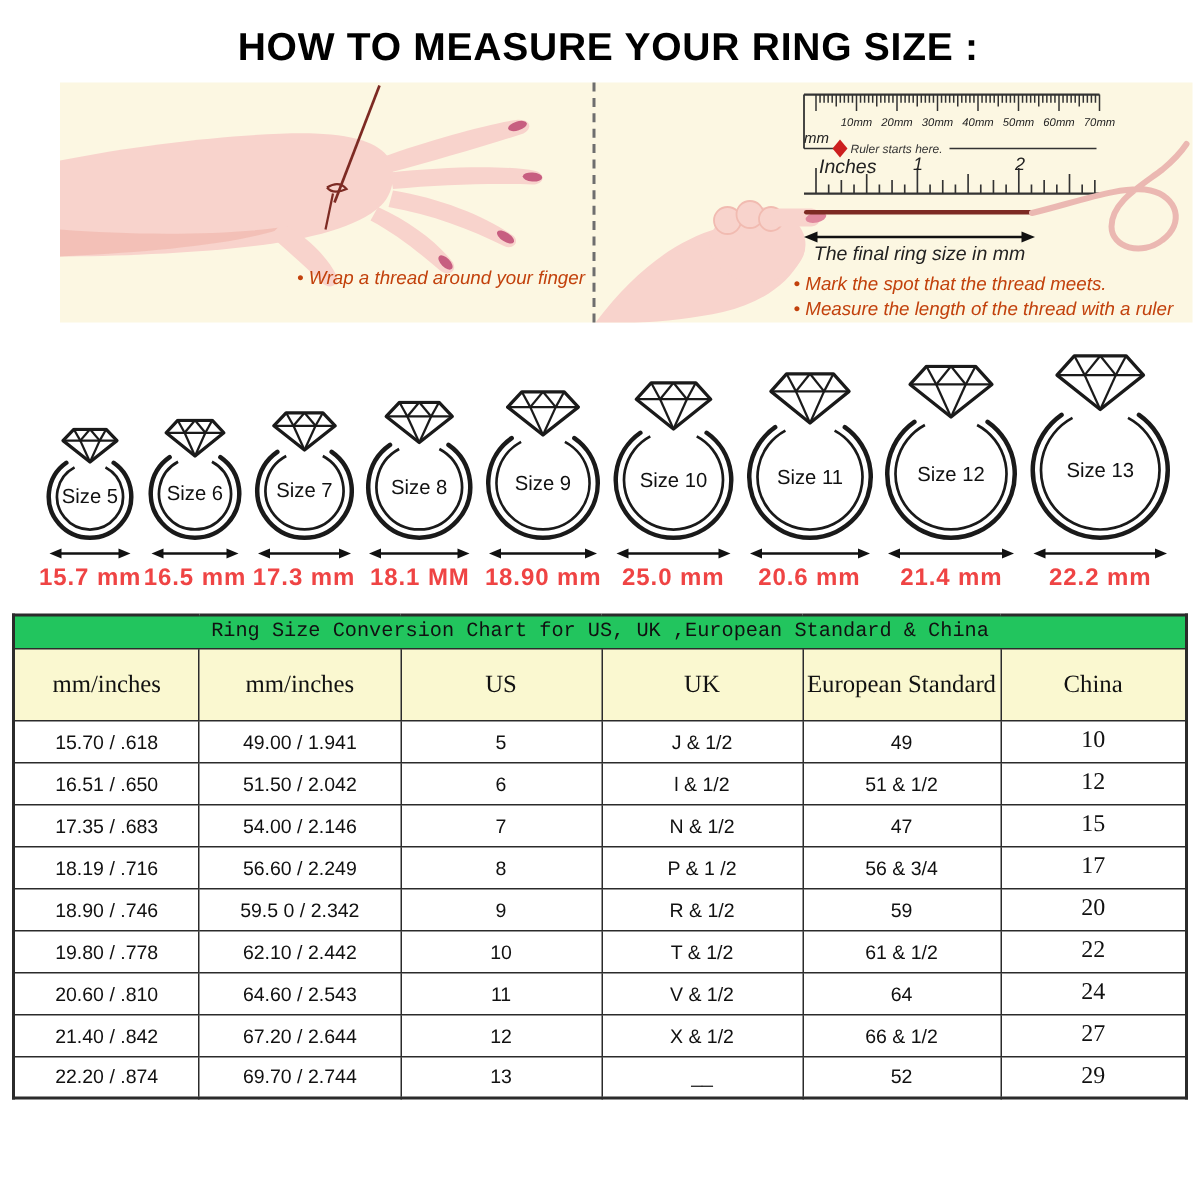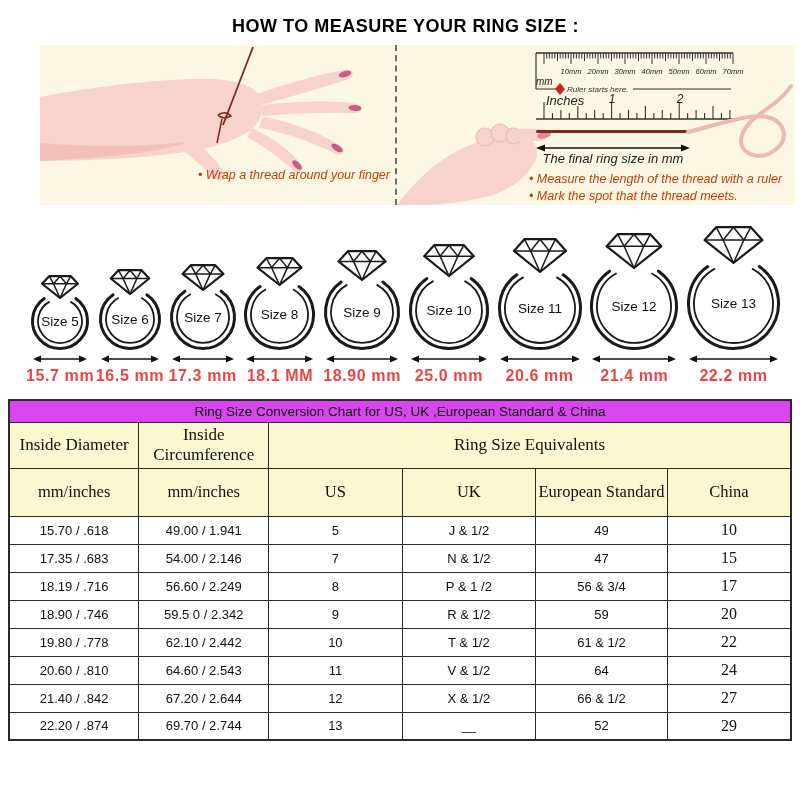--- a/index.html
+++ b/index.html
@@ -4,21 +4,21 @@
 <style>
   :root{
     --panel-bg:#FCF7E2; --tbl-hdr:#FAF8D0; --thread-dark:#7D2A23;
     --thread-light:#EBB8B2; --skin:#F8D3CC; --skin-shade:#F1BBB1;
     --nail:#C75E80; --accent-red:#CC1F1F; --ink:#1A1A1A;
   }
   *{box-sizing:border-box;}
   html,body{margin:0;padding:0;background:#fff;}
   body{width:800px;height:800px;overflow:hidden;font-family:"Liberation Sans",sans-serif;color:#111;}
 
-  .page-title{margin:16px 0 8px;text-align:center;font-size:18px;font-weight:bold;
+  .page-title{margin:16px 0 8px;text-align:center;font-size:26px;font-weight:bold;
     letter-spacing:.5px;color:#000;padding-left:11px;}
 
   
   .panels{position:relative;margin:6px 5px 0 40px;width:755px;height:160px;
     background:var(--panel-bg);display:flex;}
   .panel{position:relative;height:160px;font-style:italic;}
   .panel-left{width:355px;}
   .panel-right{width:400px;border-left:2px dashed #6e6e6e;}
   .panel svg{position:absolute;left:0;top:0;}
   .cap{position:absolute;font-size:12.5px;color:#c2410c;line-height:17px;white-space:nowrap;}
@@ -27,21 +27,21 @@
 
   
   .rings{margin:20px 16px 0 26px;width:758px;height:160px;display:flex;
     justify-content:space-between;align-items:flex-end;}
   .ring-fig{display:flex;flex-direction:column;align-items:center;justify-content:flex-end;}
   .ring-mm{font-size:16px;font-weight:600;letter-spacing:.6px;color:#ef4444;margin-top:2px;}
 
   
   table.conv{border-collapse:collapse;margin:14px auto 0;width:784px;border:2px solid #2b2b2b;}
   table.conv td{border:1.5px solid #2b2b2b;text-align:center;vertical-align:middle;padding:0 2px;}
-  .t-title{height:22px;font-size:13.5px;font-family:Liberation Sans, sans-serif;background:#d946ef;}
+  .t-title{height:22px;font-size:13.5px;font-family:Liberation Mono, monospace;background:#22c55e;}
   .t-group{height:46px;background:var(--tbl-hdr);font-family:"Liberation Serif",serif;font-size:17px;}
   .t-sub{height:48px;background:var(--tbl-hdr);font-family:"Liberation Serif",serif;font-size:16.5px;}
   .t-data td{height:28px;font-size:13px;font-family:"Liberation Sans",sans-serif;}
   .t-data td.c-serif{font-family:"Liberation Serif",serif;font-size:16px;}
 </style>
 </head>
 <body>
 
 <div class="page-title">HOW TO MEASURE YOUR RING SIZE :</div>
 
@@ -213,22 +213,22 @@
                C344,80 362,70 378,58 C384,53 390,47 394,41" fill="none" stroke="var(--thread-light)" stroke-width="4" stroke-linecap="round"></path>
 
       <g stroke="#111" fill="#111">
         <line x1="145" y1="103" x2="287" y2="103" stroke-width="1.6"></line>
         <polygon points="139,103 148,99.4 148,106.6" stroke="none"></polygon>
         <polygon points="293,103 284,99.4 284,106.6" stroke="none"></polygon>
       </g>
       <text x="216" y="118" font-size="13" fill="#222" text-anchor="middle">The final ring size in mm</text>
     </svg>
     <div class="cap cap-right">
+      <div>• Mark the spot that the thread meets.</div>
       <div>• Measure the length of the thread with a ruler</div>
-      <div>• Mark the spot that the thread meets.</div>
     </div>
   </div>
 </div>
 
 <div class="rings" id="rings">
   <div class="ring-fig">
     <svg width="66" height="78" viewBox="0 0 66 78">
         <path d="M48.8,23.5 A27.5,27.5 0 1 1 17.2,23.5" fill="none" stroke="#1a1a1a" stroke-width="3" stroke-linecap="round"></path>
         <path d="M43.3,26.6 A22,22 0 1 1 22.7,26.6" fill="none" stroke="#1a1a1a" stroke-width="1.8"></path>
         <polygon points="15.02,8.74 22.212,1.2 43.788,1.2 50.980000000000004,8.74 33,23" fill="#fff" stroke="#1a1a1a" stroke-width="2.2" stroke-linejoin="round"></polygon>
@@ -441,45 +441,48 @@
         <polygon points="90,6 82,2.6 82,9.4" fill="#111"></polygon>
       </svg>
     <div class="ring-mm">22.2 mm</div>
   </div>
 </div>
 
 <table class="conv">
   <tbody>
       <tr class="t-title">
     <td colspan="6">Ring Size Conversion Chart for US, UK ,European Standard &amp; China</td>
-  </tr>
-  <tr class="t-group">
-    <td style="width:130px">Inside Diameter</td>
-    <td style="width:130px">Inside Circumference</td>
-    <td colspan="4">Ring Size Equivalents</td>
   </tr>
   <tr class="t-sub">
     <td>mm/inches</td>
     <td>mm/inches</td>
     <td style="width:134px">US</td>
     <td style="width:134px">UK</td>
     <td style="width:132px">European Standard</td>
     <td style="width:124px">China</td>
   </tr>
   </tbody>
     <tbody id="tbl-body">
       <tr class="t-data">
         <td>15.70 / .618</td>
         <td>49.00 / 1.941</td>
         <td>5</td>
         <td>J &amp; 1/2</td>
         <td>49</td>
         <td class="c-serif">10</td>
       </tr>
       <tr class="t-data">
+        <td>16.51 / .650</td>
+        <td>51.50 / 2.042</td>
+        <td>6</td>
+        <td>l &amp; 1/2</td>
+        <td>51 &amp; 1/2</td>
+        <td class="c-serif">12</td>
+      </tr>
+      <tr class="t-data">
         <td>17.35 / .683</td>
         <td>54.00 / 2.146</td>
         <td>7</td>
         <td>N &amp; 1/2</td>
         <td>47</td>
         <td class="c-serif">15</td>
       </tr>
       <tr class="t-data">
         <td>18.19 / .716</td>
         <td>56.60 / 2.249</td>

